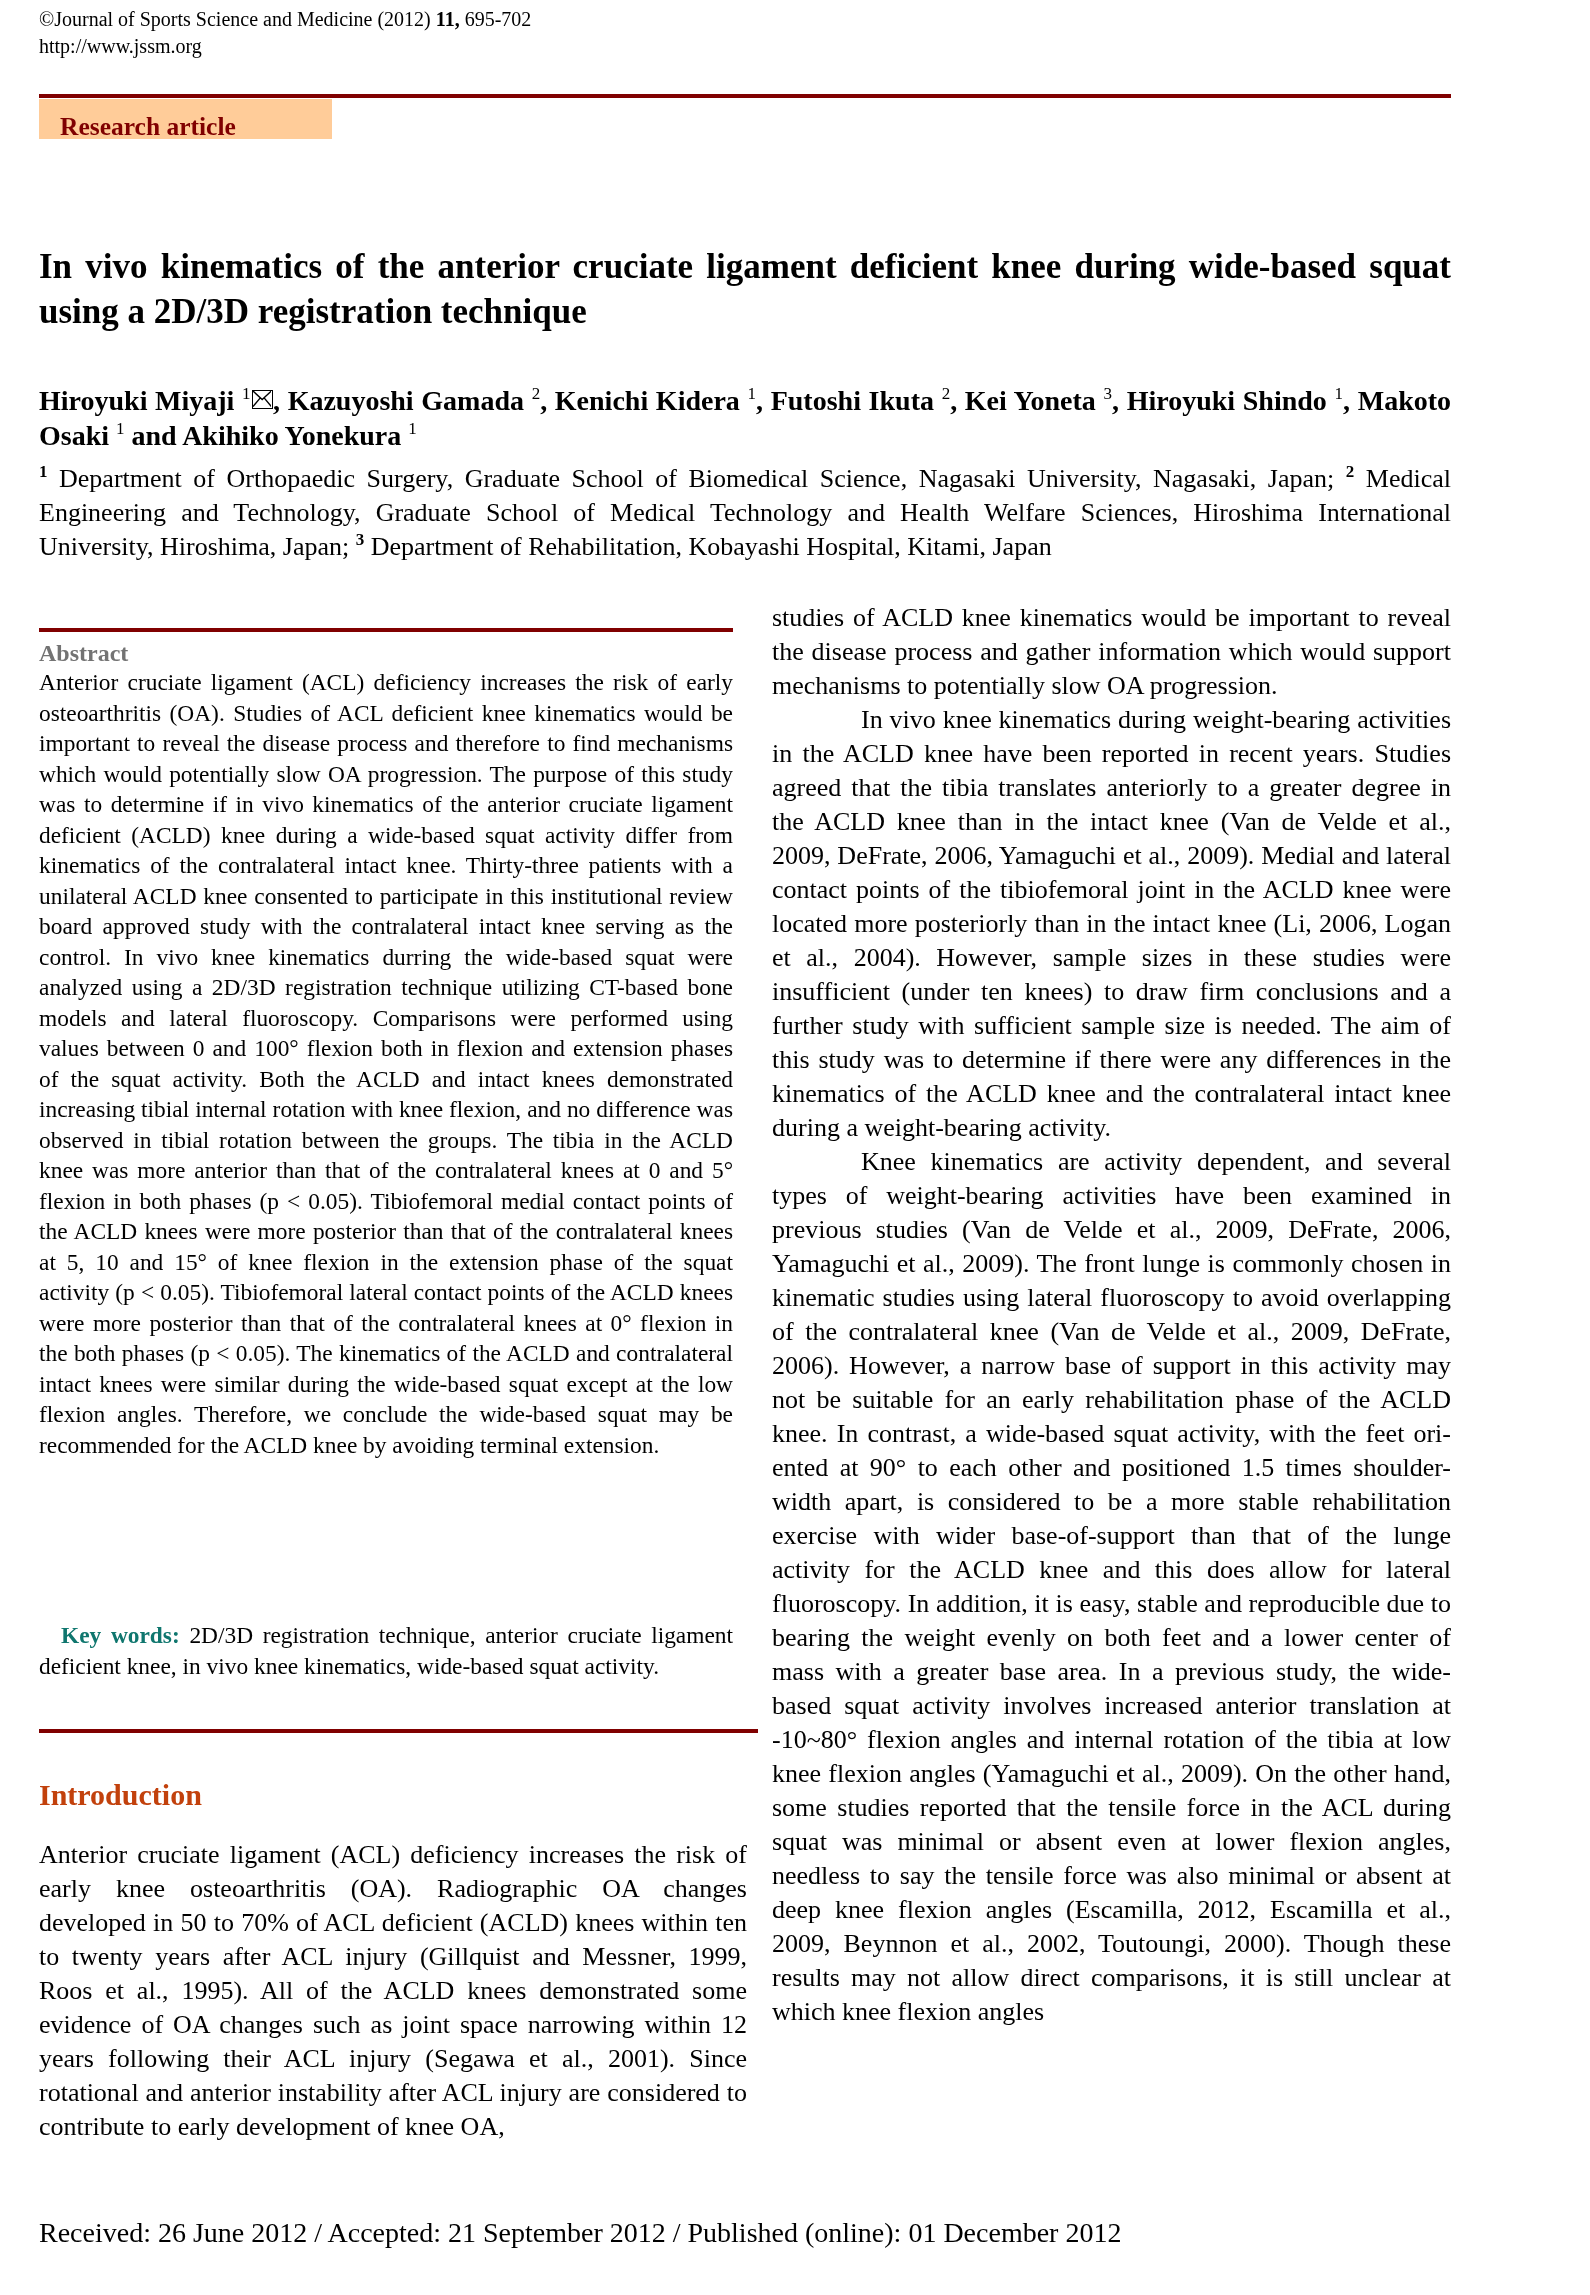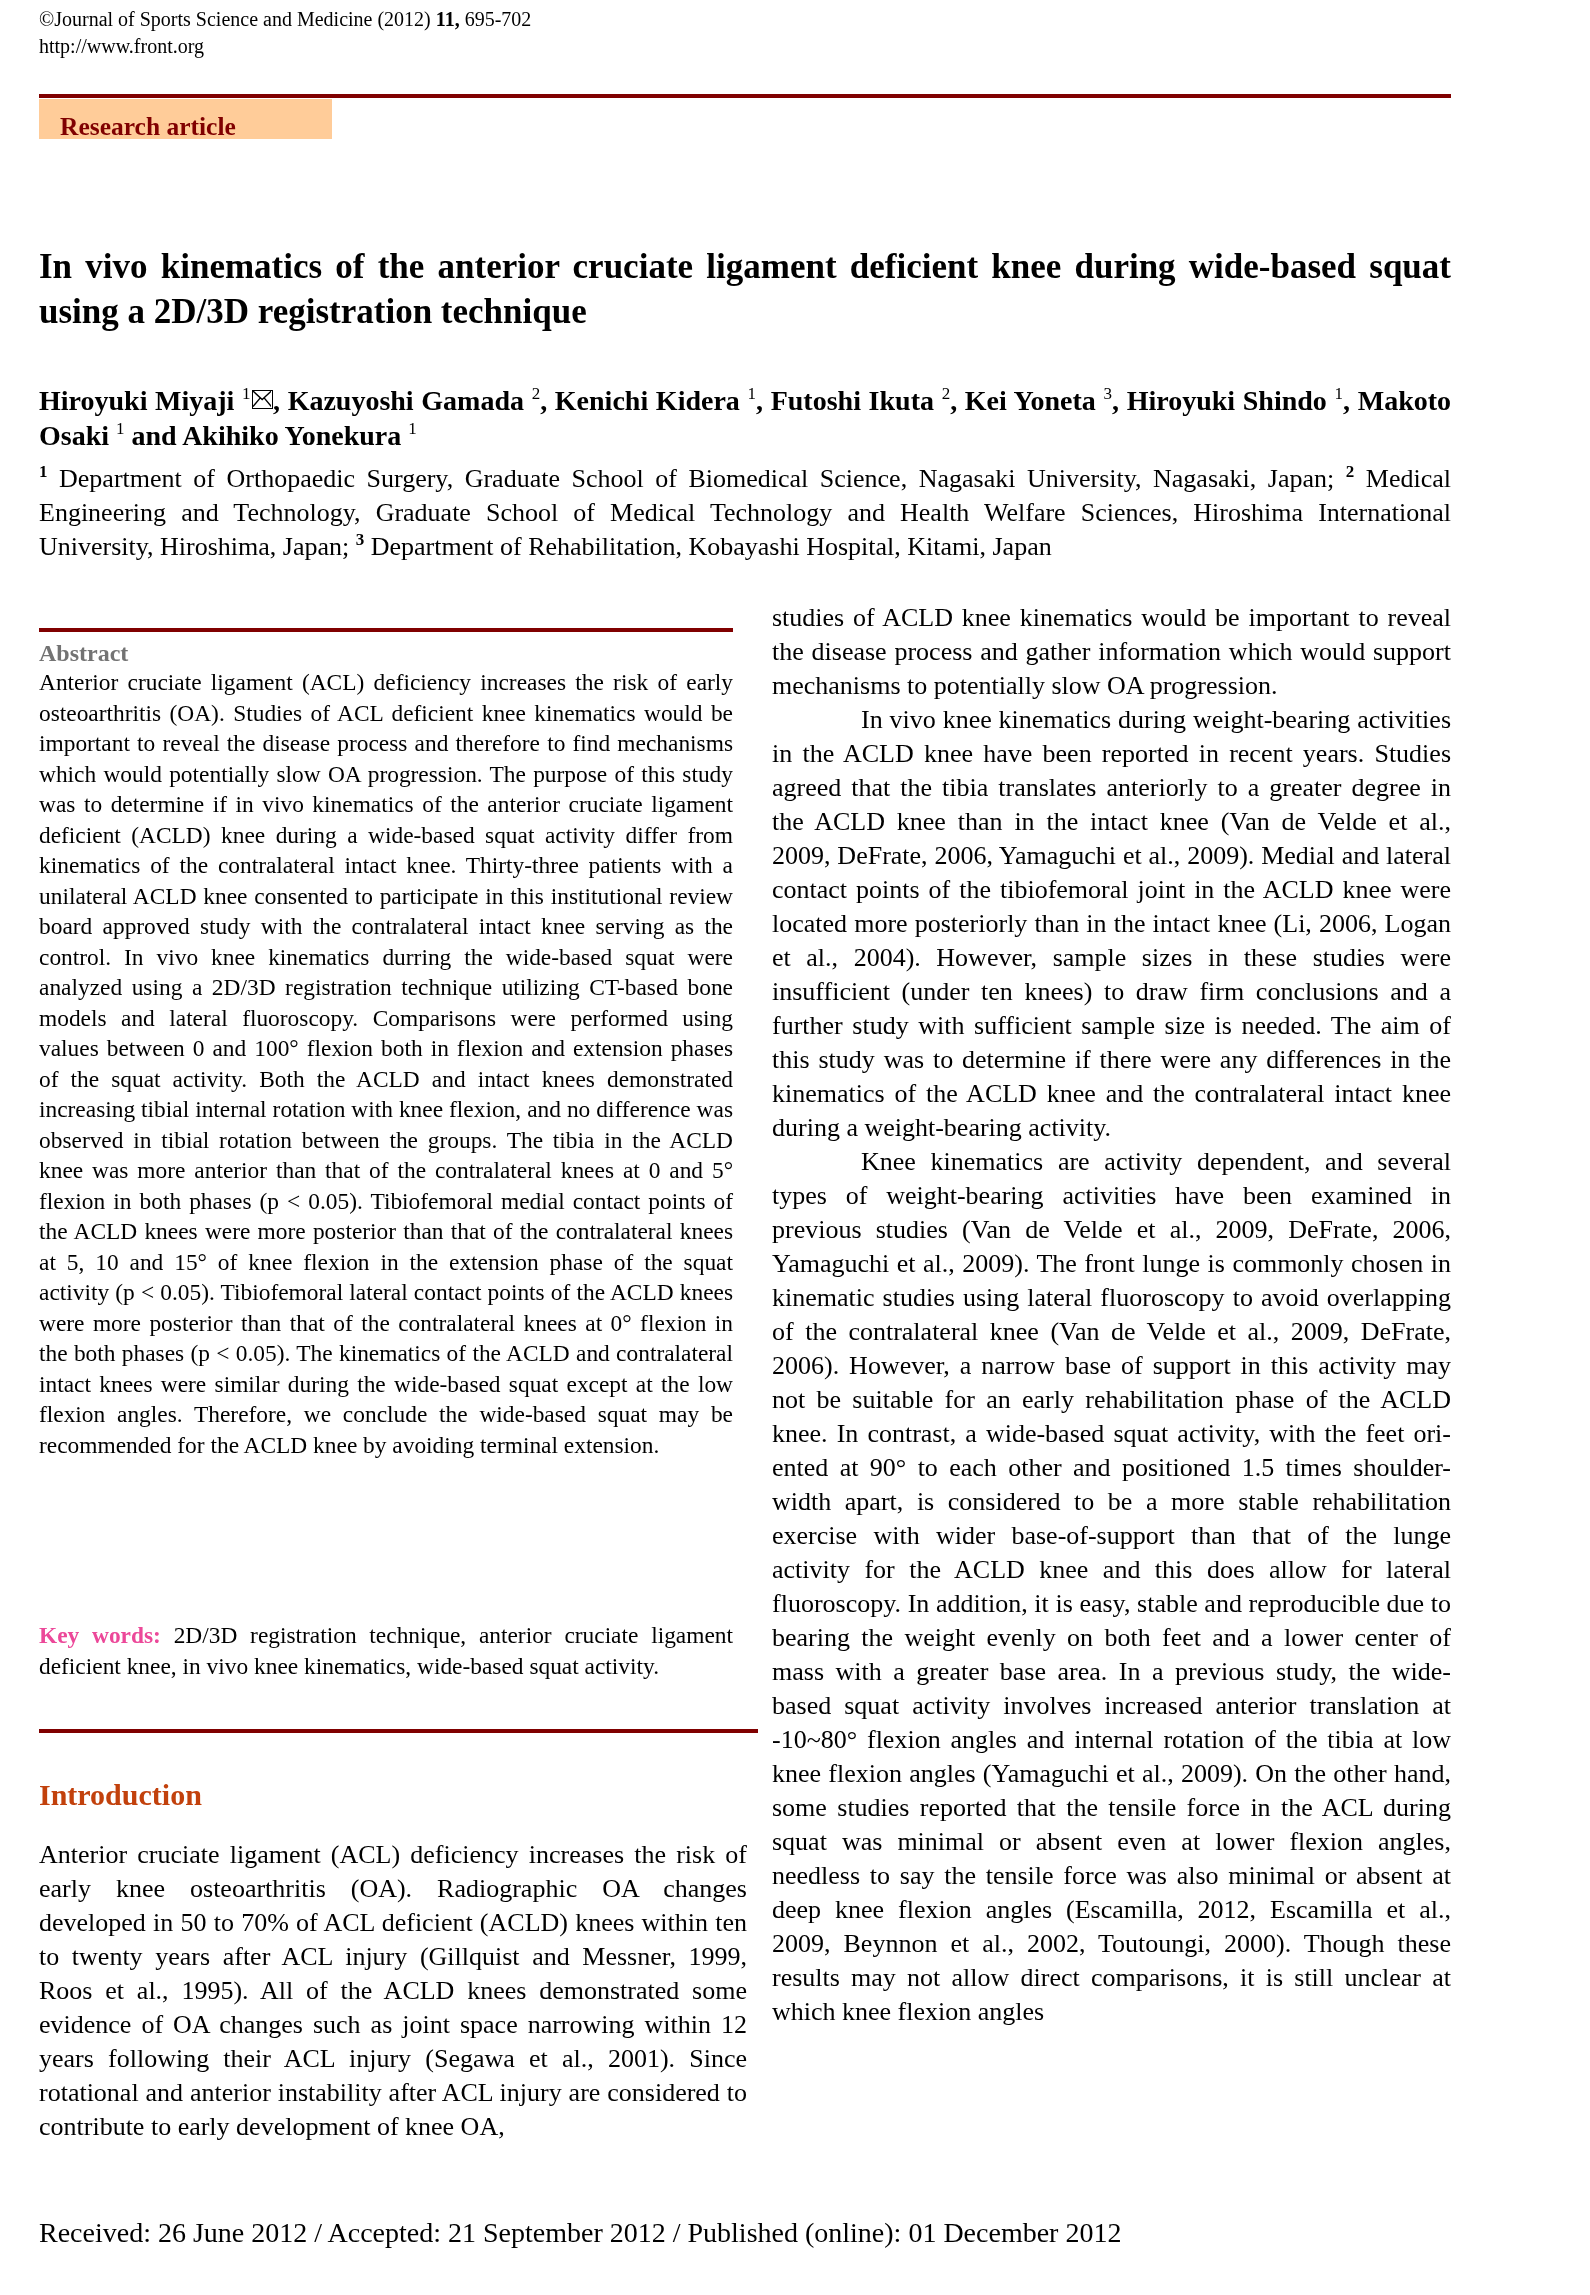--- a/index.html
+++ b/index.html
@@ -36,31 +36,31 @@
     left: 39px; top: 462px; width: 1412px; font-size: 26px; line-height: 34px; text-align: justify;
   }
   .affil sup { font-size: 17px; font-weight: bold; vertical-align: 10px; line-height: 0; }
   .rule-red { position: absolute; background: #800000; height: 3.5px; }
   .col { position: absolute; font-size: 26px; line-height: 34px; text-align: justify; hyphens: manual; }
   .col-left { left: 39px; width: 694px; }
   .col-right { left: 772px; width: 679px; top: 601px; }
   .abs-head { color: #737373; font-weight: bold; font-size: 24px; line-height: 28px; }
   .abs-text { font-size: 23.4px; line-height: 30.5px; }
   .kw { font-size: 23.4px; line-height: 30.5px; }
-  .kw .kw-label { color: #ec4899; font-weight: bold; }
+  .kw .kw-label { color: #0f766e; font-weight: bold; margin-left: 22px; }
   .intro-head { color: #c2410c; font-weight: bold; font-size: 30px; line-height: 35px; }
   .indent { text-indent: 89px; }
   .footer { left: 39px; top: 2220px; font-size: 28px; line-height: 25.5px; }
   p { margin: 0; }
 </style>
 </head>
 <body>
 
 <div class="abs journal-line"><span>©Journal of Sports Science and Medicine (2012) </span><b>11,</b><span> 695-702</span></div>
-<div class="abs url-line">http://www.front.org</div>
+<div class="abs url-line">http://www.jssm.org</div>
 <div class="abs top-rule"></div>
 <div class="abs badge">
     <span>Research article</span>
   </div>
 
 <div class="abs title">In vivo kinematics of the anterior cruciate ligament deficient knee during wide-based squat using a 2D/3D registration technique</div>
 
 <div class="abs authors" id="authors"><span>Hiroyuki Miyaji </span><sup>1</sup><span class="mail-icon"><svg width="18.4" height="15.6" viewBox="0 0 26 22">
         <path d="M0 0 L13 12 L26 0 M0 22 L10 10 M26 22 L16 10" stroke="#000" stroke-width="2" fill="none"></path>
       </svg></span><span>, </span><span>Kazuyoshi Gamada </span><sup>2</sup><span>, </span><span>Kenichi Kidera </span><sup>1</sup><span>, </span><span>Futoshi Ikuta </span><sup>2</sup><span>, </span><span>Kei Yoneta </span><sup>3</sup><span>, </span><span>Hiroyuki Shindo </span><sup>1</sup><span>, </span><span>Makoto Osaki </span><sup>1</sup><span> and </span><span>Akihiko Yonekura </span><sup>1</sup></div>

